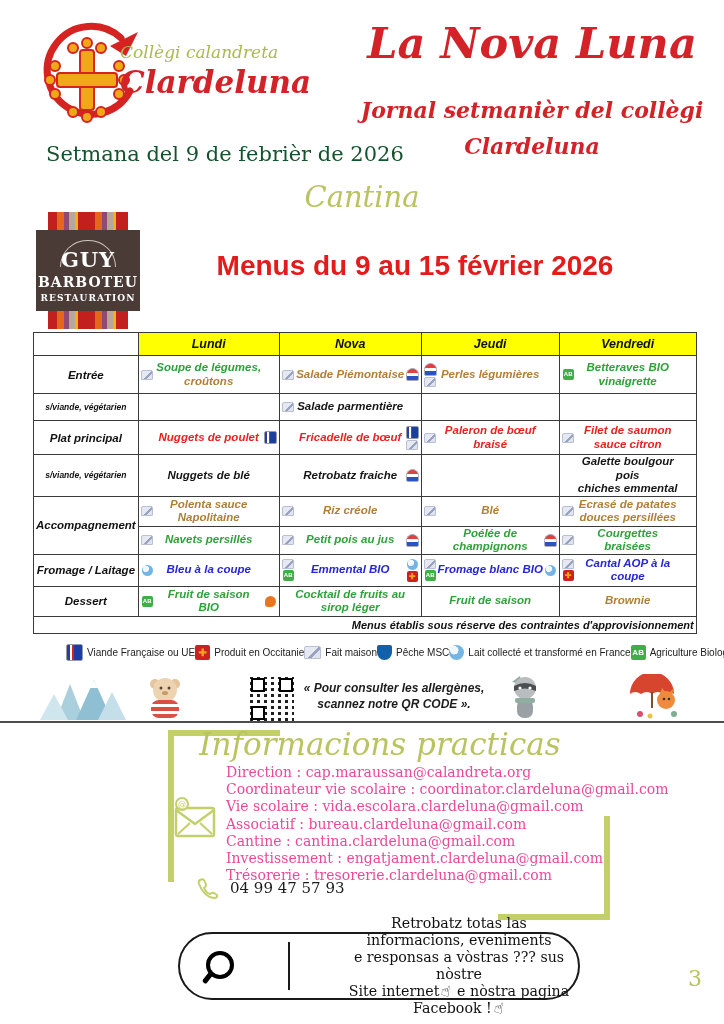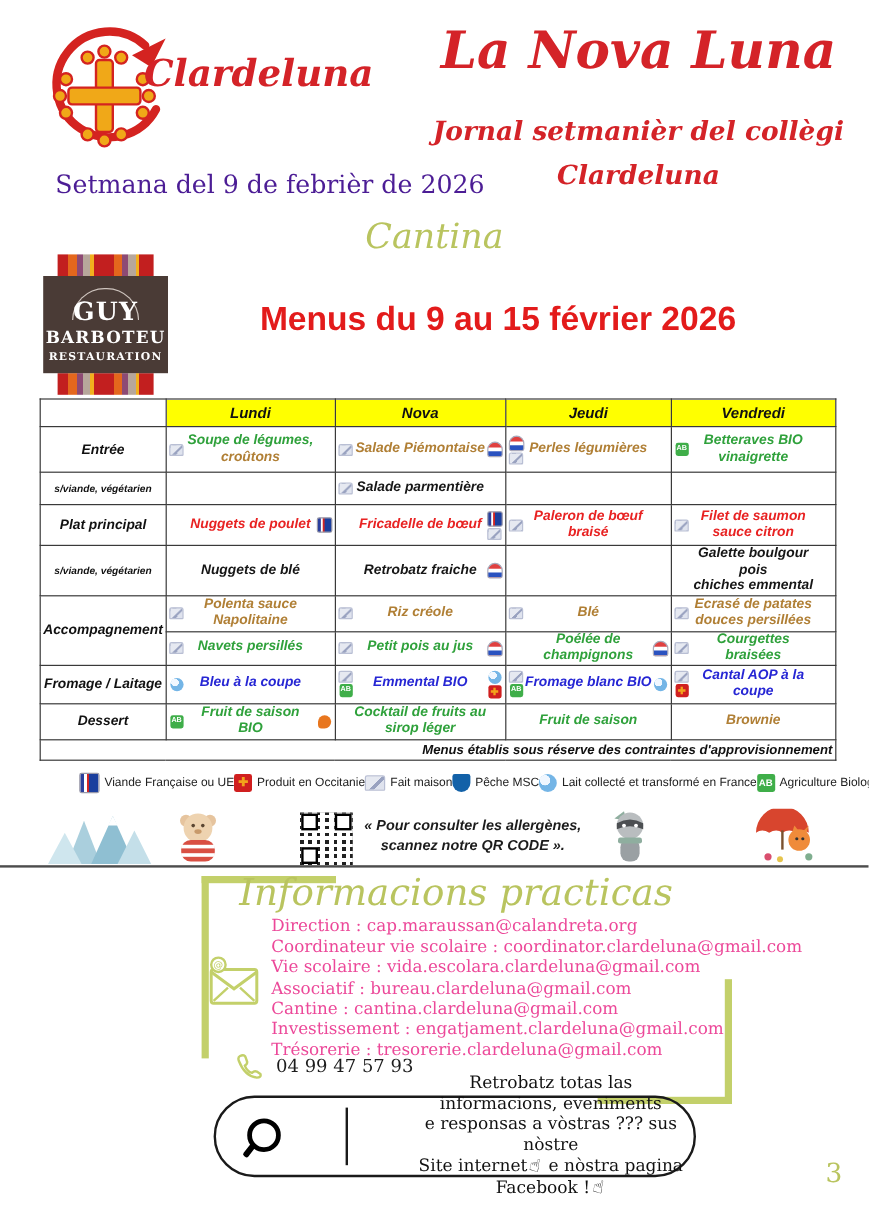--- a/index.html
+++ b/index.html
@@ -4,21 +4,21 @@
 <style>
   html,body{margin:0;padding:0;background:#fff;}
   .page{position:relative;width:724px;height:1024px;background:#ffffff;overflow:hidden;
         font-family:"Liberation Sans",sans-serif;}
 
   
   .logo-wrap{position:absolute;left:26px;top:16px;width:130px;height:124px;}
   .school-name{position:absolute;left:120px;top:42px;width:200px;}
   .school-line1{font-family:"DejaVu Serif",serif;font-style:italic;font-size:17px;color:#a9bb4e;white-space:nowrap;}
   .school-line2{font-family:"DejaVu Serif",serif;font-style:italic;font-weight:bold;font-size:31px;color:#d42328;margin-top:2px;white-space:nowrap;}
-  .week-line{position:absolute;left:46px;top:142px;font-family:"DejaVu Serif",serif;font-size:21px;color:#4c1d95;}
+  .week-line{position:absolute;left:46px;top:142px;font-family:"DejaVu Serif",serif;font-size:21px;color:#14532d;}
   .paper-title{position:absolute;left:352px;top:18px;width:360px;text-align:center;
     font-family:"DejaVu Serif",serif;font-style:italic;font-weight:bold;font-size:43px;color:#d42328;}
   .paper-sub{position:absolute;left:352px;top:92px;width:360px;text-align:center;
     font-family:"DejaVu Serif",serif;font-style:italic;font-weight:bold;font-size:22px;color:#d42328;line-height:36px;}
 
   
   .cantina-title{position:absolute;left:0;top:180px;width:724px;text-align:center;
     font-family:"DejaVu Serif",serif;font-style:italic;font-size:29px;color:#b9c45f;}
   .caterer{position:absolute;left:36px;top:212px;width:104px;}
   .stripes{height:18px;margin:0 12px;
@@ -85,21 +85,21 @@
   .brk{position:absolute;background:#c3d06a;}
   .infos-title{position:absolute;left:190px;top:726px;width:380px;text-align:center;
     font-family:"DejaVu Serif",serif;font-style:italic;font-size:31px;color:#b9c45f;}
   .contact-lines{position:absolute;left:226px;top:764px;font-family:"DejaVu Serif",serif;
     font-size:14px;color:#ec4899;line-height:17.2px;}
   .envelope{position:absolute;left:170px;top:796px;}
   .phone-row{position:absolute;left:196px;top:876px;display:flex;align-items:center;gap:10px;}
   .phone-num{font-family:"DejaVu Serif",serif;font-size:15px;color:#1d1d1d;}
 
   
-  .pill{position:absolute;left:178px;top:913px;width:398px;height:64px;border:2.5px solid #1a1a1a;
+  .pill{position:absolute;left:178px;top:932px;width:398px;height:64px;border:2.5px solid #1a1a1a;
     border-radius:36px;display:flex;align-items:center;gap:40px;}
   .mag{position:relative;width:30px;height:30px;margin-left:24px;flex:none;}
   .mag .lens{position:absolute;left:2px;top:0;width:20px;height:20px;border:4px solid #000;border-radius:50%;}
   .mag .handle{position:absolute;left:1px;top:21px;width:5px;height:12px;background:#000;border-radius:2px;transform:rotate(38deg);}
   .pill-div{width:2px;height:48px;background:#1a1a1a;margin:0 10px 0 14px;flex:none;}
   .pill-text{flex:1;text-align:center;font-family:"DejaVu Serif",serif;font-size:14.2px;color:#111;line-height:17px;}
   .hand{display:inline-block;font-family:"DejaVu Sans",sans-serif;font-size:15px;transform:rotate(12deg);margin:0 2px;}
   .page-num{position:absolute;left:688px;top:966px;font-family:"DejaVu Serif",serif;font-size:22px;color:#b9c45f;}
 </style>
 </head>
@@ -123,20 +123,21 @@
         <circle cx="29" cy="50" r="5"></circle>
           <circle cx="24" cy="64" r="5"></circle>
           <circle cx="29" cy="78" r="5"></circle>
         <circle cx="93" cy="50" r="5"></circle>
           <circle cx="98" cy="64" r="5"></circle>
           <circle cx="93" cy="78" r="5"></circle>
       </g>
     </svg>
   </div>
   <div class="school-name">
+    <div class="school-line1">Collègi calandreta</div>
     <div class="school-line2">Clardeluna</div>
   </div>
   <div class="week-line">Setmana del 9 de febrièr de 2026</div>
   <div class="paper-title">La Nova Luna</div>
   <div class="paper-sub">
     <span>Jornal setmanièr del collègi</span><br>
     <span>Clardeluna</span>
   </div>
 
   <div class="cantina-title">Cantina</div>

